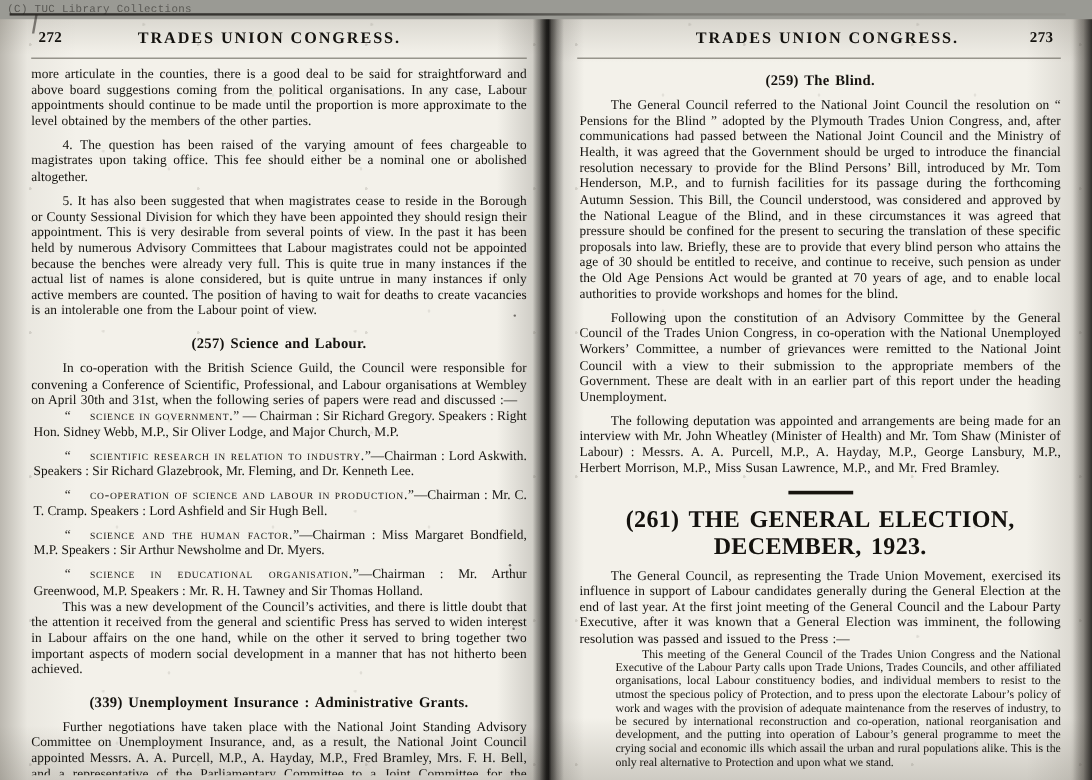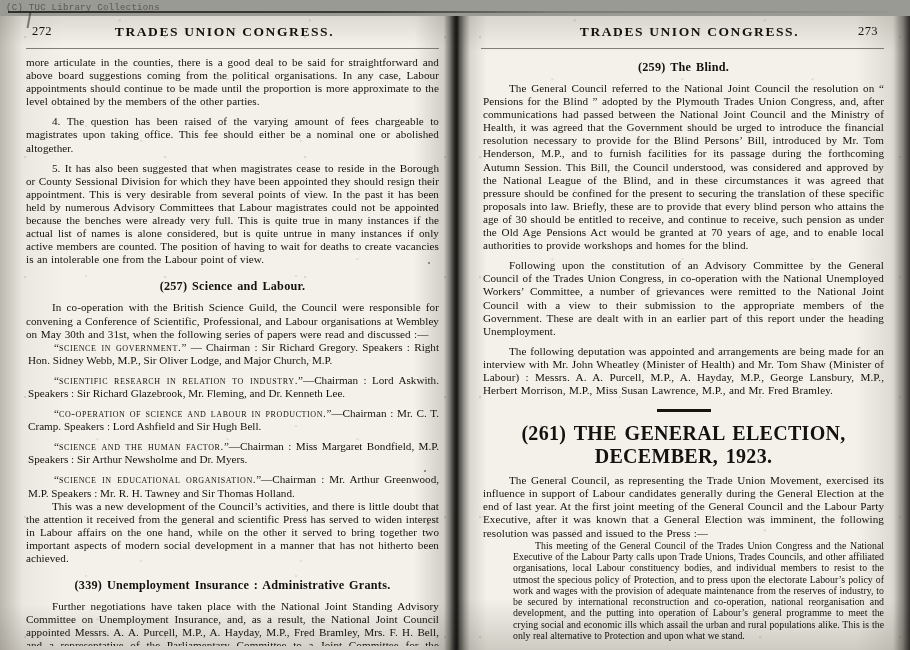--- a/index.html
+++ b/index.html
@@ -89,21 +89,21 @@
   .runhead {
     position: absolute;
     left: 0; right: 0;
     top: 24px;
     height: 18px;
   }
   .runhead .folio {
     position: absolute;
     top: 0;
     font-size: 12.5px;
-    font-weight: 400;
+    font-weight: 700;
     letter-spacing: .4px;
   }
   .runhead .rh-title {
     position: absolute;
     left: 0; right: 0;
     text-align: center;
     font-size: 13.5px;
     font-weight: 700;
     letter-spacing: 1.6px;
   }
@@ -152,20 +152,21 @@
     text-indent: 26px;
     padding-left: 2px;
   }
   p.quote + p.quote { margin-top: 7px; }
 
   
   .sc {
     font-variant: small-caps;
     text-transform: lowercase;
     letter-spacing: .6px;
+    margin-left: 16px;
   }
 
   
   .resolution p {
     margin: 0;
     font-size: 9.85px;
     line-height: 11.3px;
     text-align: justify;
     text-indent: 22px;
     padding-left: 30px;
@@ -286,21 +287,21 @@
       <div class="col">
 
         <p class="body cont">more articulate in the counties, there is a good deal to be said for straightforward and above board suggestions coming from the political organisations. In any case, Labour appointments should continue to be made until the proportion is more approximate to the level obtained by the members of the other parties.</p>
 
         <p class="body">4. The question has been raised of the varying amount of fees chargeable to magistrates upon taking office. This fee should either be a nominal one or abolished altogether.</p>
 
         <p class="body">5. It has also been suggested that when magistrates cease to reside in the Borough or County Sessional Division for which they have been appointed they should resign their appointment. This is very desirable from several points of view. In the past it has been held by numerous Advisory Committees that Labour magistrates could not be appointed because the benches were already very full. This is quite true in many instances if the actual list of names is alone considered, but is quite untrue in many instances if only active members are counted. The position of having to wait for deaths to create vacancies is an intolerable one from the Labour point of view.</p>
 
         <h2 class="sect">(257) Science and Labour.</h2>
 
-        <p class="body">In co-operation with the British Science Guild, the Council were responsible for convening a Conference of Scientific, Professional, and Labour organisations at Wembley on May 30th and 31st, when the following series of papers were read and discussed :—</p>
+        <p class="body">In co-operation with the British Science Guild, the Council were responsible for convening a Conference of Scientific, Professional, and Labour organisations at Wembley on April 30th and 31st, when the following series of papers were read and discussed :—</p>
 
         <p class="quote"><span>“</span><span class="sc">Science in Government.</span><span>” — Chairman : Sir Richard Gregory. Speakers : Right Hon. Sidney Webb, M.P., Sir Oliver Lodge, and Major Church, M.P.</span></p>
 
         <p class="quote"><span>“</span><span class="sc">Scientific Research in Relation to Industry.</span><span>”—Chairman : Lord Askwith. Speakers : Sir Richard Glazebrook, Mr. Fleming, and Dr. Kenneth Lee.</span></p>
 
         <p class="quote"><span>“</span><span class="sc">Co-operation of Science and Labour in Production.</span><span>”—Chairman : Mr. C. T. Cramp. Speakers : Lord Ashfield and Sir Hugh Bell.</span></p>
 
         <p class="quote"><span>“</span><span class="sc">Science and the Human Factor.</span><span>”—Chairman : Miss Margaret Bondfield, M.P. Speakers : Sir Arthur Newsholme and Dr. Myers.</span></p>
 
         <p class="quote"><span>“</span><span class="sc">Science in Educational Organisation.</span><span>”—Chairman : Mr. Arthur Greenwood, M.P. Speakers : Mr. R. H. Tawney and Sir Thomas Holland.</span></p>

